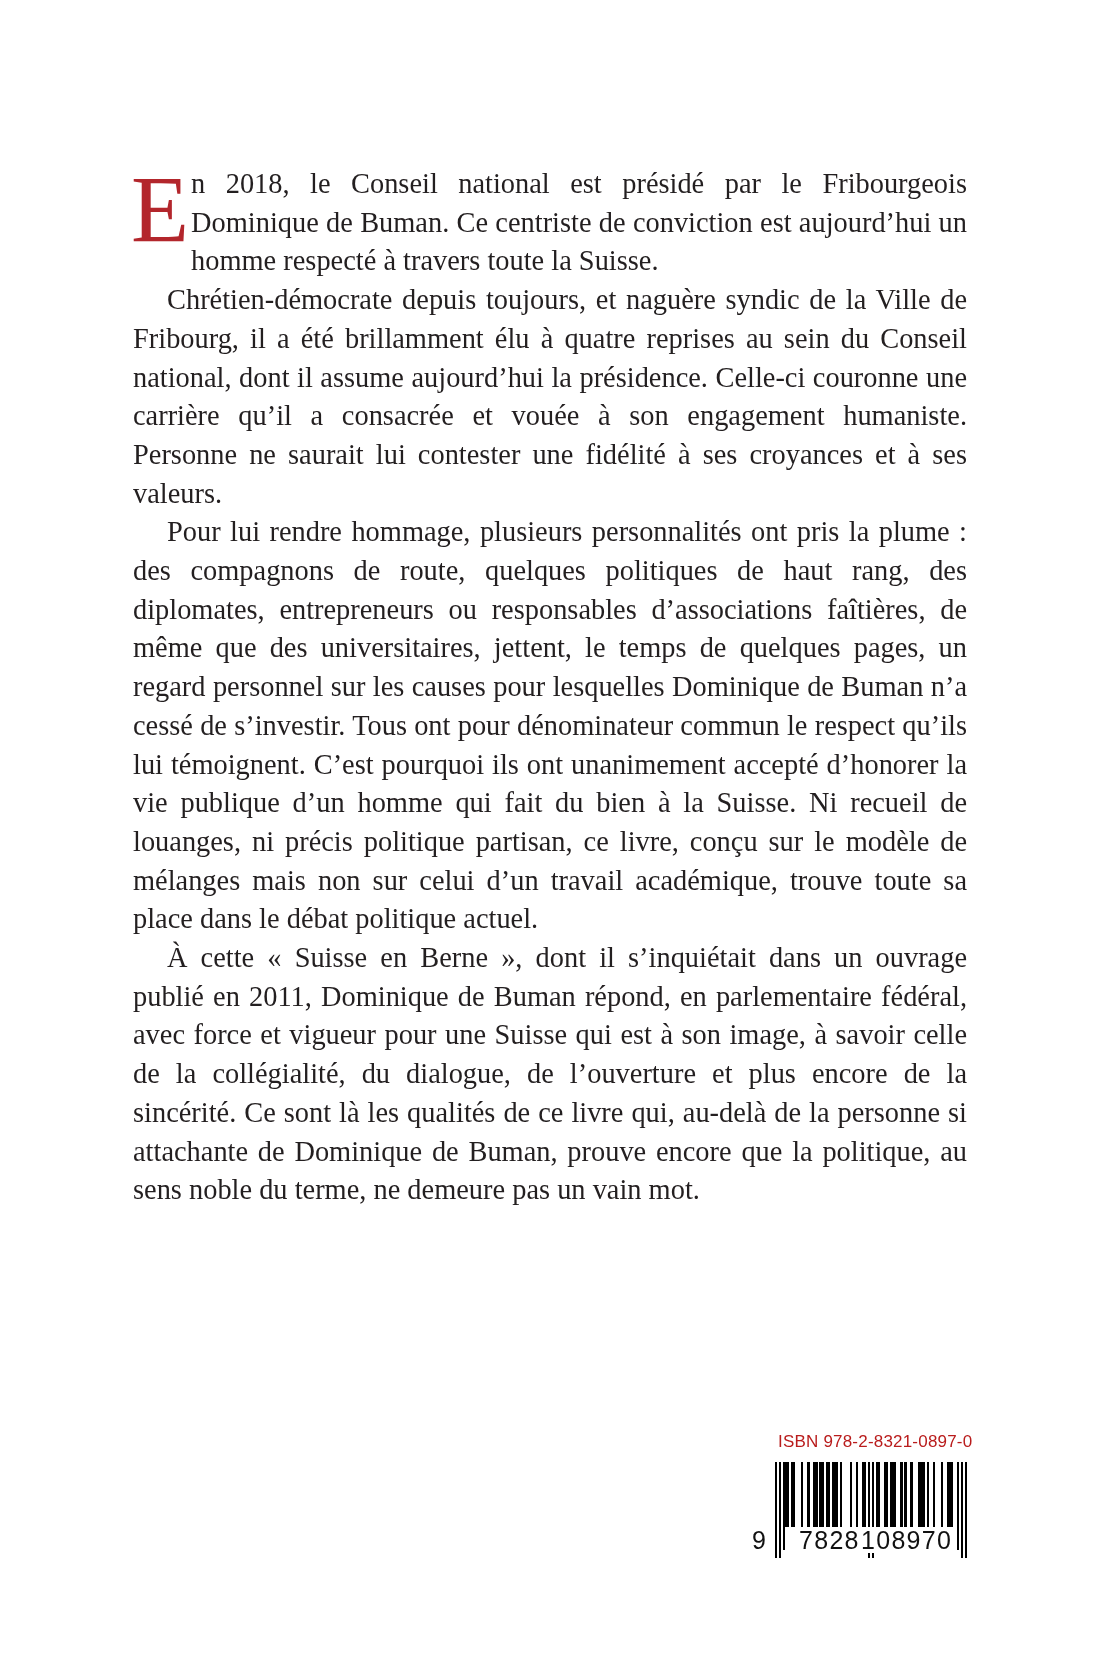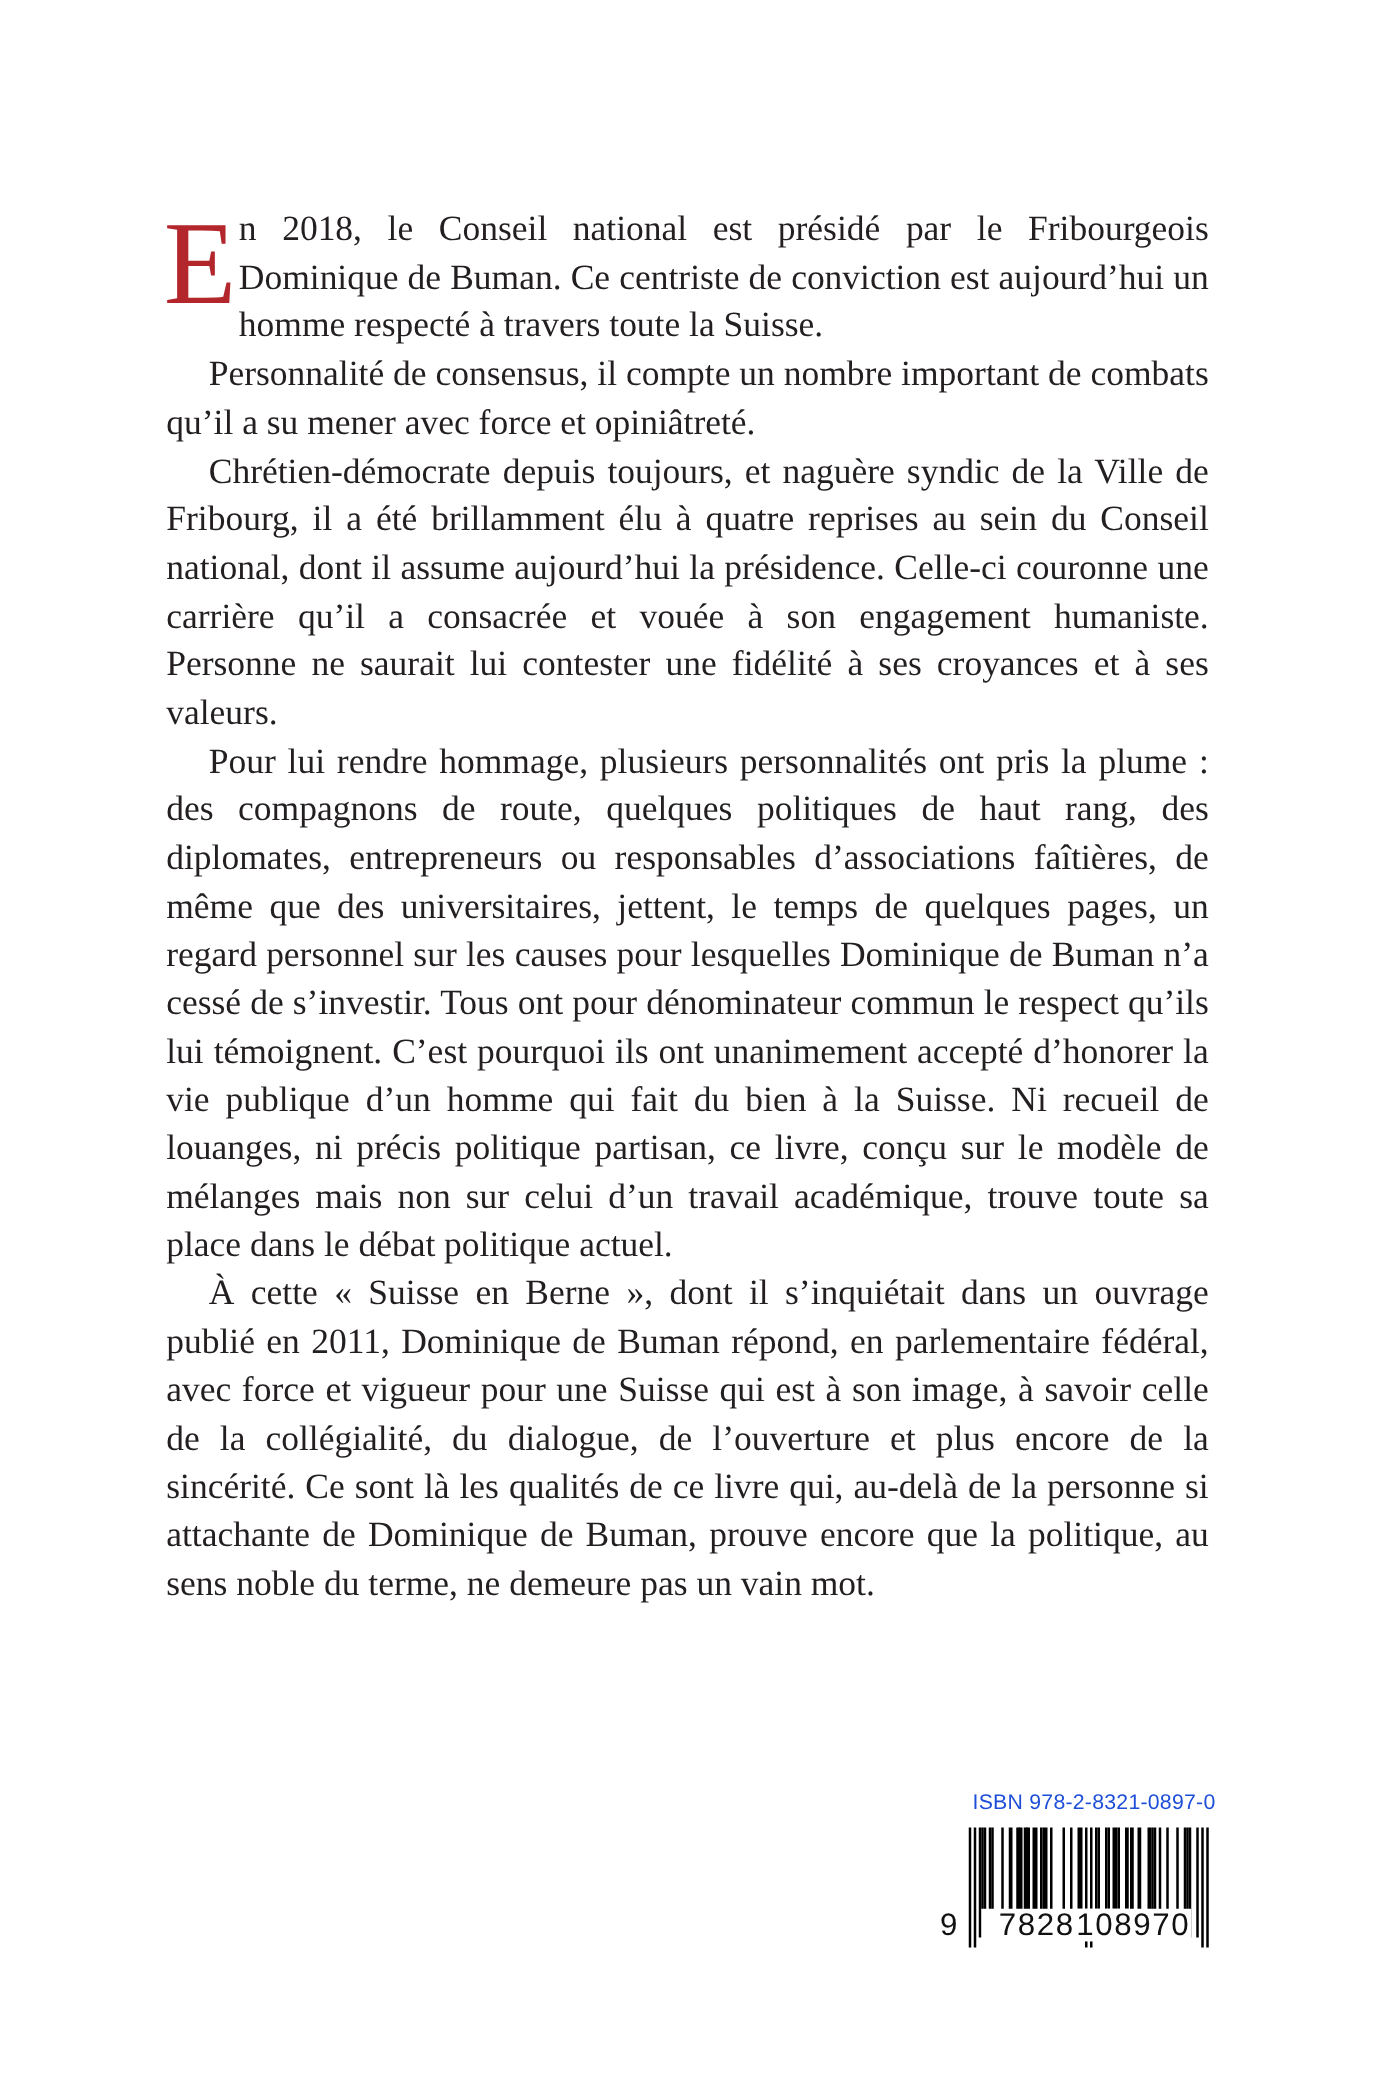--- a/index.html
+++ b/index.html
@@ -14,39 +14,38 @@
   .text-block p { margin: 0; text-indent: 34px; text-align: justify; }
   .text-block p.first { text-indent: 0; }
   .dropcap {
     float: left; font-family: "Liberation Serif", "DejaVu Serif", serif;
     color: #b3262c; font-size: 95px; line-height: 70px; height: 70px;
     margin: 10px 2px 0 -2px; padding: 0;
   }
   .barcode-wrap { position: absolute; left: 752px; top: 1432px; width: 220px; height: 130px; }
   .isbn-text {
     position: absolute; left: 26px; top: 0; font-family: "Liberation Sans", "DejaVu Sans", sans-serif;
-    font-size: 17px; letter-spacing: 0.2px; color: #1d4ed8; white-space: nowrap;
+    font-size: 17px; letter-spacing: 0.2px; color: #b91c1c; white-space: nowrap;
   }
   .bars { position: absolute; left: 23px; top: 30px; height: 88px; width: 192px; }
   .bars span { position: absolute; top: 0; background: #000; }
   .digit-lead, .digits-left, .digits-right {
     position: absolute; font-family: "Liberation Sans", "DejaVu Sans", sans-serif;
     font-size: 25px; color: #111; top: 95px; line-height: 26px; background: #fff;
   }
   .digit-lead { left: 0; background: transparent; }
   .digits-left { left: 33px; letter-spacing: 1.3px; padding: 0 14px; }
   .digits-right { left: 108px; letter-spacing: 1.3px; padding: 0 1px; }
 </style>
 </head>
 <body>
 
 <div class="page">
   <div class="text-block">
     <p class="first"><span class="dropcap">E</span><span>n 2018, le Conseil national est présidé par le Fribourgeois Dominique de Buman. Ce centriste de conviction est aujourd’hui un homme respecté à travers toute la Suisse.</span></p>
-    <p>Personnalité de consensus, il compte un nombre important de combats qu’il a su mener avec force et opiniâtreté.</p>
     <p>Chrétien-démocrate depuis toujours, et naguère syndic de la Ville de Fribourg, il a été brillamment élu à quatre reprises au sein du Conseil national, dont il assume aujourd’hui la présidence. Celle-ci couronne une carrière qu’il a consacrée et vouée à son engagement humaniste. Personne ne saurait lui contester une fidélité à ses croyances et à ses valeurs.</p>
     <p>Pour lui rendre hommage, plusieurs personnalités ont pris la plume : des compagnons de route, quelques politiques de haut rang, des diplomates, entrepreneurs ou responsables d’associations faîtières, de même que des universitaires, jettent, le temps de quelques pages, un regard personnel sur les causes pour lesquelles Dominique de Buman n’a cessé de s’investir. Tous ont pour dénominateur commun le respect qu’ils lui témoignent. C’est pourquoi ils ont unanimement accepté d’honorer la vie publique d’un homme qui fait du bien à la Suisse. Ni recueil de louanges, ni précis politique partisan, ce livre, conçu sur le modèle de mélanges mais non sur celui d’un travail académique, trouve toute sa place dans le débat politique actuel.</p>
     <p>À cette « Suisse en Berne », dont il s’inquiétait dans un ouvrage publié en 2011, Dominique de Buman répond, en parlementaire fédéral, avec force et vigueur pour une Suisse qui est à son image, à savoir celle de la collégialité, du dialogue, de l’ouverture et plus encore de la sincérité. Ce sont là les qualités de ce livre qui, au-delà de la personne si attachante de Dominique de Buman, prouve encore que la politique, au sens noble du terme, ne demeure pas un vain mot.</p>
   </div>
 
   <div class="barcode-wrap">
     <div class="isbn-text">ISBN  978-2-8321-0897-0</div>
     <div class="bars" id="bars">
         <span style="left: 0px; width: 2.22105px; height: 96px;"></span>
         <span style="left: 4.04211px; width: 2.22105px; height: 96px;"></span>

